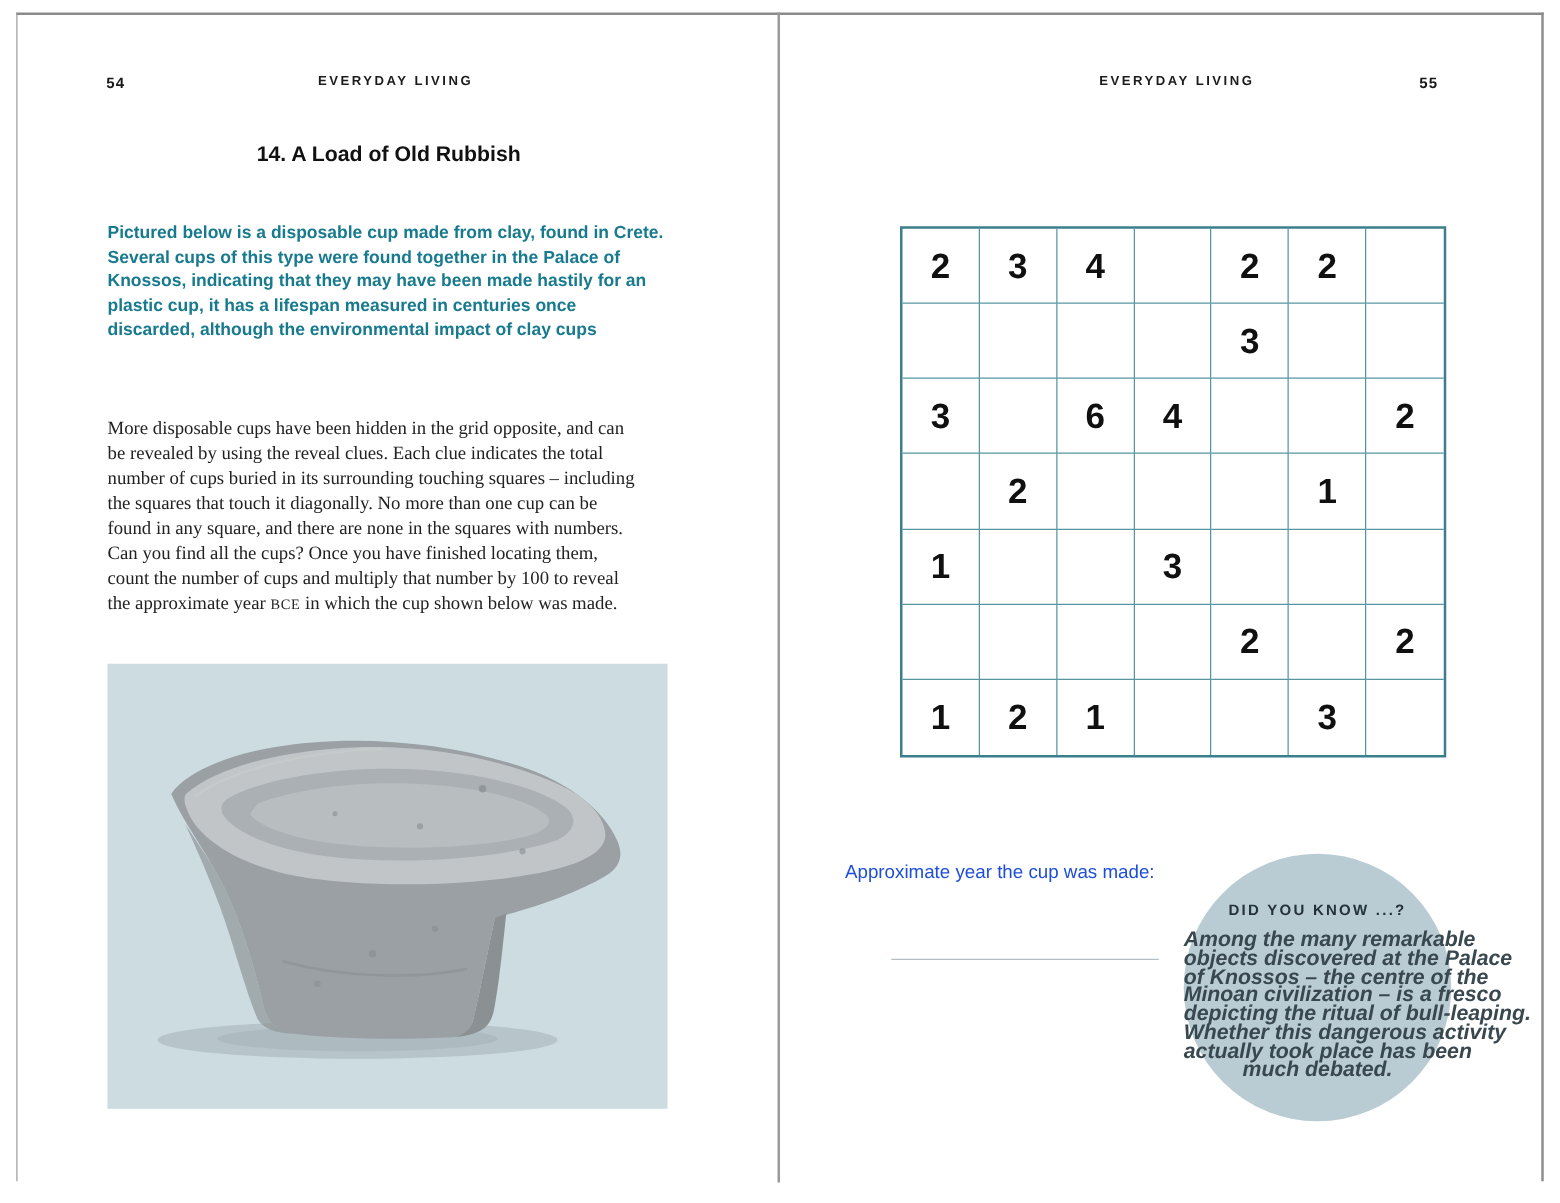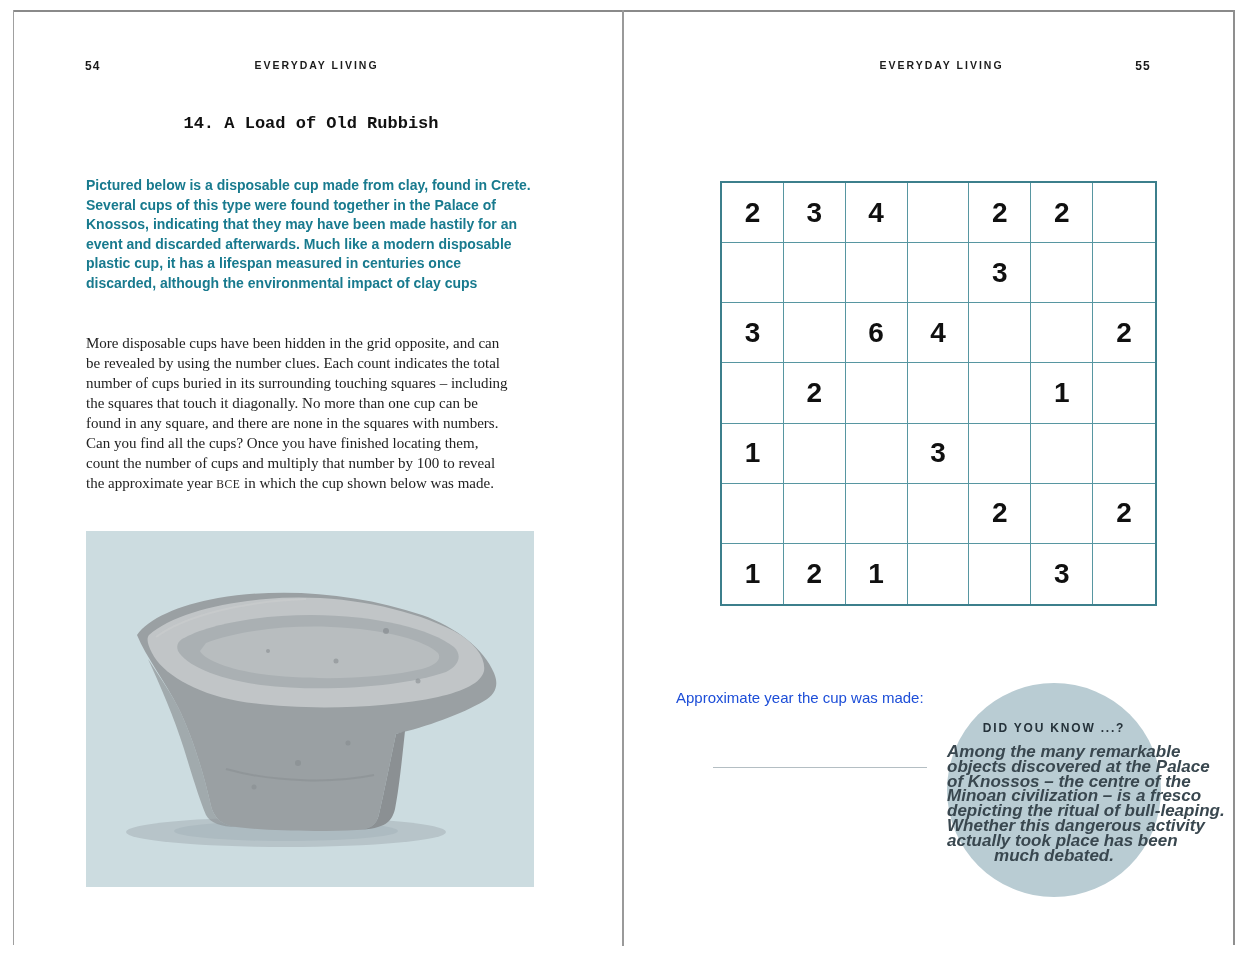--- a/index.html
+++ b/index.html
@@ -25,21 +25,21 @@
 
   
   .running-head{font-size:10.5px;font-weight:bold;letter-spacing:2px;color:#1c1c1c;padding-left:11px;}
   .page-num{font-size:12px;font-weight:bold;letter-spacing:1px;}
   .head-left{left:85px;top:59px;width:452px;text-align:center;}
   .head-right{left:714px;top:59px;width:444px;text-align:center;}
   .pn-left{left:85px;top:59px;}
   .pn-right{left:1126px;top:59px;width:34px;text-align:center;}
 
   
-  .title{left:85px;top:114px;width:452px;text-align:center;font-size:17px;font-weight:bold;color:#111;font-family:Liberation Mono, monospace;}
+  .title{left:85px;top:114px;width:452px;text-align:center;font-size:17px;font-weight:bold;color:#111;}
   .intro{left:86px;top:176px;width:480px;font-weight:bold;font-size:14px;line-height:19.5px;color:var(--teal);}
   .body-text{left:86px;top:333px;width:490px;font-family:Liberation Serif, serif;font-size:15px;line-height:20px;color:#222;}
   .tline{display:block;white-space:nowrap;}
   .sc{font-size:11.5px;letter-spacing:0.5px;}
 
   .photo{left:86px;top:531px;width:448px;height:356px;background:var(--photo-bg);}
   .photo svg{display:block;width:100%;height:100%;}
 
   
   .grid{left:720px;top:181px;width:437px;height:425px;display:grid;
@@ -71,29 +71,28 @@
 
 <div>
   <div class="abs page-num pn-left">54</div>
   <div class="abs running-head head-left">EVERYDAY LIVING</div>
   <div class="abs title">14. A Load of Old Rubbish</div>
 
   <div class="abs intro">
       <span class="tline">Pictured below is a disposable cup made from clay, found in Crete.</span>
       <span class="tline">Several cups of this type were found together in the Palace of</span>
       <span class="tline">Knossos, indicating that they may have been made hastily for an</span>
-      <span class="tline">event and discarded afterwards. Much like a modern disposable</span>
       <span class="tline">plastic cup, it has a lifespan measured in centuries once</span>
       <span class="tline">discarded, although the environmental impact of clay cups</span>
     </div>
 
   <div class="abs body-text">
     <div>
         <span class="tline">More disposable cups have been hidden in the grid opposite, and can</span>
-        <span class="tline">be revealed by using the number clues. Each count indicates the total</span>
+        <span class="tline">be revealed by using the reveal clues. Each clue indicates the total</span>
         <span class="tline">number of cups buried in its surrounding touching squares – including</span>
         <span class="tline">the squares that touch it diagonally. No more than one cup can be</span>
         <span class="tline">found in any square, and there are none in the squares with numbers.</span>
         <span class="tline">Can you find all the cups? Once you have finished locating them,</span>
         <span class="tline">count the number of cups and multiply that number by 100 to reveal</span>
       </div>
     <div class="tline"><span>the approximate year </span><span class="sc">BCE</span><span> in which the cup shown below was made.</span></div>
   </div>
 
   <div class="abs photo">

